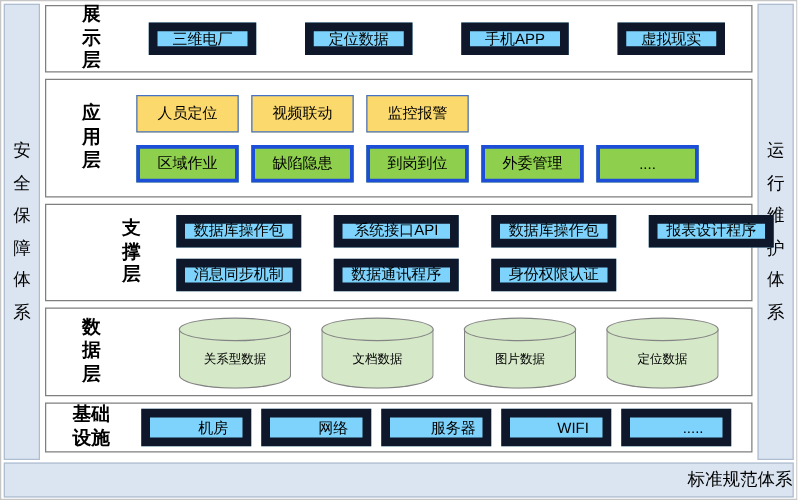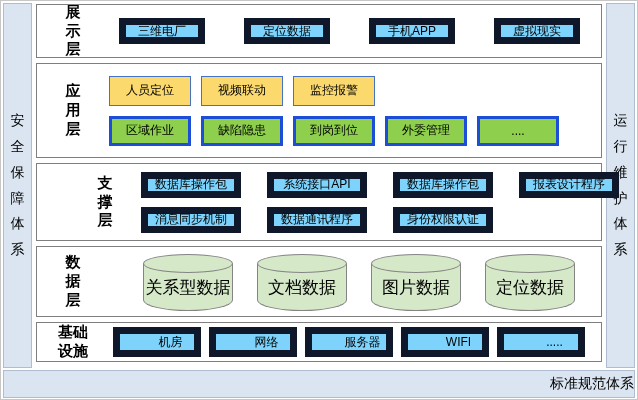--- a/index.html
+++ b/index.html
@@ -66,21 +66,21 @@
   .layer-data { height:71px;gap:28px; }
   .layer-data .row { gap:24px; padding-left:6px; }
   .layer-infrastructure { height:40px; }
   .layer-infrastructure .row { gap:8px; padding-left:4px; }
   .layer-infrastructure .box { width:88px; height:30px;padding-left:27px; }
   
   .cyl {
     position:relative; width:90px; height:47px; margin-top:12px;
     background:#d5e8c8; border:1px solid #848484; border-top:none;
     border-radius:0 0 45px 45px / 0 0 11px 11px; box-sizing:border-box;
-    display:flex; align-items:center; justify-content:center; font-size:17px;
+    display:flex; align-items:center; justify-content:center; font-size:10px;
     white-space:nowrap;
   }
   .cyl::before {
     content:""; position:absolute; top:-10px; left:-1px; right:-1px; height:19px;
     background:#d5e8c8; border:1px solid #848484; border-radius:50%;
     box-sizing:border-box;
   }
 </style>
 </head>
 <body>

